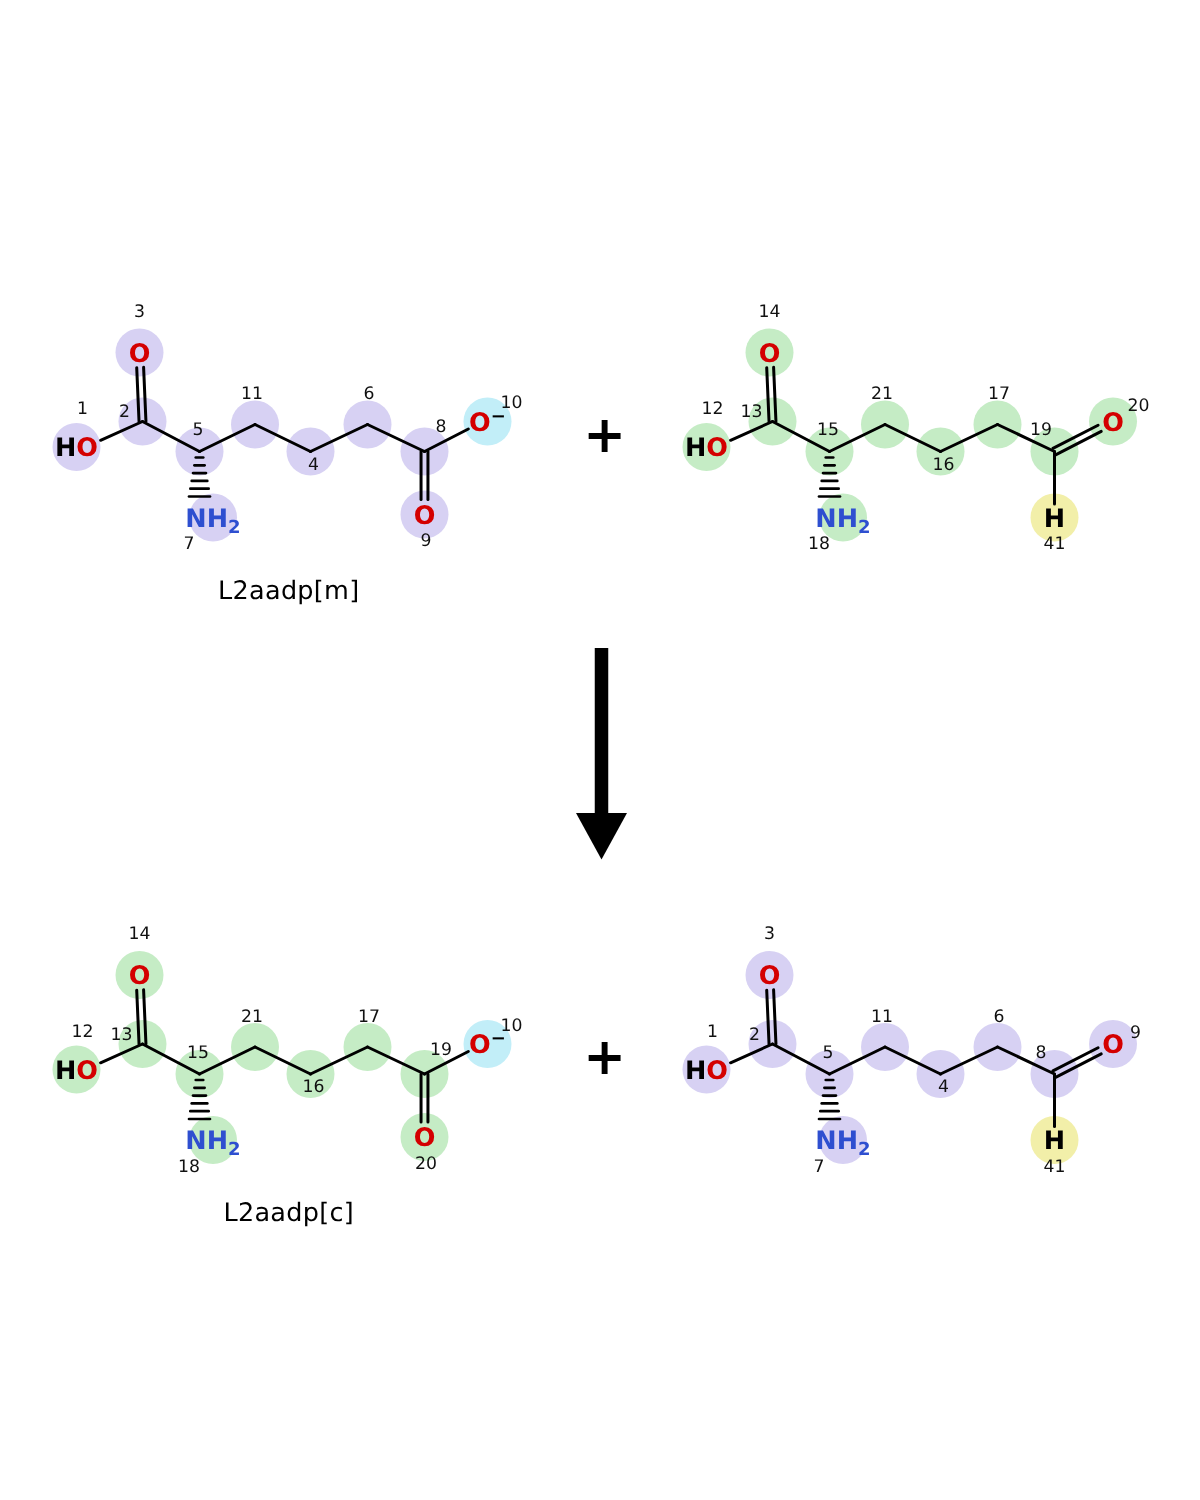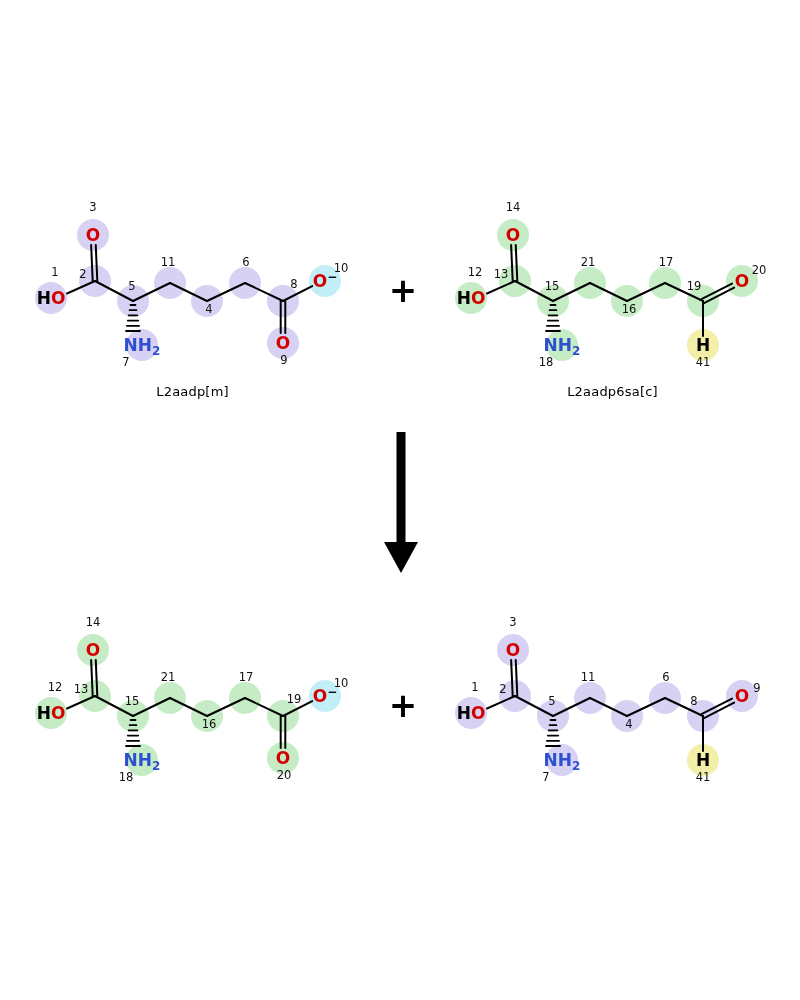--- a/index.html
+++ b/index.html
@@ -1,20 +1,20 @@
 <!DOCTYPE html>
 <html><head>
 <meta charset="utf-8">
 <style>
   html,body { margin:0; padding:0; background:#ffffff; }
   body { width:800px; height:1000px; position:relative; font-family:"DejaVu Sans", sans-serif; }
   .canvas { position:absolute; left:0; top:0; width:800px; height:1000px; background:#ffffff; overflow:hidden; }
   figure.molecule { position:absolute; margin:0; padding:0; }
   figure.molecule svg { display:block; overflow:visible; }
-  figcaption.mol-name { text-align:center; font-size:13px; color:#000; margin-top:8px; letter-spacing:0.2px; }
+  figcaption.mol-name { text-align:center; font-size:17px; color:#000; margin-top:8px; letter-spacing:0.2px; }
   .plus { position:absolute; width:34px; height:40px; line-height:40px; text-align:center;
           font-size:34px; font-weight:bold; color:#000; }
   #plus-top { left:386px; top:270px; }
   #plus-bottom { left:386px; top:685px; }
   .arrow { position:absolute; left:381px; top:432px; }
   text[data-name="atom-label"] { font-family:"DejaVu Sans", sans-serif; font-weight:600; }
   text[data-name="atom-number"] { font-family:"DejaVu Sans", sans-serif; font-weight:400; fill:#111; }
 </style>
 </head>
 <body>
@@ -110,21 +110,20 @@
           <text x="106" y="176" text-anchor="middle" font-size="11.5" data-name="atom-number"><tspan fill="#111111">18</tspan></text>
           <text x="148" y="76" text-anchor="middle" font-size="11.5" data-name="atom-number"><tspan fill="#111111">21</tspan></text>
           <text x="189" y="123" text-anchor="middle" font-size="11.5" data-name="atom-number"><tspan fill="#111111">16</tspan></text>
           <text x="226" y="76" text-anchor="middle" font-size="11.5" data-name="atom-number"><tspan fill="#111111">17</tspan></text>
           <text x="254" y="100" text-anchor="middle" font-size="11.5" data-name="atom-number"><tspan fill="#111111">19</tspan></text>
           <text x="302" y="97" text-anchor="middle" font-size="17" data-name="atom-label"><tspan fill="#d40000">O</tspan></text>
           <text x="319" y="84" text-anchor="middle" font-size="11.5" data-name="atom-number"><tspan fill="#111111">20</tspan></text>
           <text x="263" y="161" text-anchor="middle" font-size="17" data-name="atom-label"><tspan fill="#000000">H</tspan></text>
           <text x="263" y="176" text-anchor="middle" font-size="11.5" data-name="atom-number"><tspan fill="#111111">41</tspan></text>
         </svg>
-        <figcaption class="mol-name" data-name="molecule-name">L2aadp6sa[c]</figcaption>
       </figure>
       <figure class="molecule" data-name="molecule-l2aadp-c" style="left: 20px; top: 605px; width: 345px;">
         <svg width="345" height="186" viewBox="0 0 345 186" data-name="molecule-structure">
           <circle cx="31" cy="108" r="16" fill="#c5ecc5" data-name="atom-highlight"></circle>
           <circle cx="75" cy="91" r="16" fill="#c5ecc5" data-name="atom-highlight"></circle>
           <circle cx="73" cy="45" r="16" fill="#c5ecc5" data-name="atom-highlight"></circle>
           <circle cx="113" cy="111" r="16" fill="#c5ecc5" data-name="atom-highlight"></circle>
           <circle cx="122" cy="155" r="16" fill="#c5ecc5" data-name="atom-highlight"></circle>
           <circle cx="150" cy="93" r="16" fill="#c5ecc5" data-name="atom-highlight"></circle>
           <circle cx="187" cy="111" r="16" fill="#c5ecc5" data-name="atom-highlight"></circle>
@@ -159,20 +158,21 @@
           <text x="106" y="176" text-anchor="middle" font-size="11.5" data-name="atom-number"><tspan fill="#111111">18</tspan></text>
           <text x="148" y="76" text-anchor="middle" font-size="11.5" data-name="atom-number"><tspan fill="#111111">21</tspan></text>
           <text x="189" y="123" text-anchor="middle" font-size="11.5" data-name="atom-number"><tspan fill="#111111">16</tspan></text>
           <text x="226" y="76" text-anchor="middle" font-size="11.5" data-name="atom-number"><tspan fill="#111111">17</tspan></text>
           <text x="274" y="98" text-anchor="middle" font-size="11.5" data-name="atom-number"><tspan fill="#111111">19</tspan></text>
           <text x="263" y="159" text-anchor="middle" font-size="17" data-name="atom-label"><tspan fill="#d40000">O</tspan></text>
           <text x="264" y="174" text-anchor="middle" font-size="11.5" data-name="atom-number"><tspan fill="#111111">20</tspan></text>
           <text x="305" y="97" text-anchor="middle" font-size="17" data-name="atom-label"><tspan fill="#d40000">O</tspan><tspan fill="#000000" font-size="12" dy="-6">−</tspan></text>
           <text x="321" y="82" text-anchor="middle" font-size="11.5" data-name="atom-number"><tspan fill="#111111">10</tspan></text>
         </svg>
+        <figcaption class="mol-name" data-name="molecule-name">L2aadp[c]</figcaption>
       </figure>
       <figure class="molecule" data-name="molecule-l2aadp6sa-m" style="left: 440px; top: 605px; width: 345px;">
         <svg width="345" height="186" viewBox="0 0 345 186" data-name="molecule-structure">
           <circle cx="31" cy="108" r="16" fill="#d7d1f3" data-name="atom-highlight"></circle>
           <circle cx="75" cy="91" r="16" fill="#d7d1f3" data-name="atom-highlight"></circle>
           <circle cx="73" cy="45" r="16" fill="#d7d1f3" data-name="atom-highlight"></circle>
           <circle cx="113" cy="111" r="16" fill="#d7d1f3" data-name="atom-highlight"></circle>
           <circle cx="122" cy="155" r="16" fill="#d7d1f3" data-name="atom-highlight"></circle>
           <circle cx="150" cy="93" r="16" fill="#d7d1f3" data-name="atom-highlight"></circle>
           <circle cx="187" cy="111" r="16" fill="#d7d1f3" data-name="atom-highlight"></circle>

